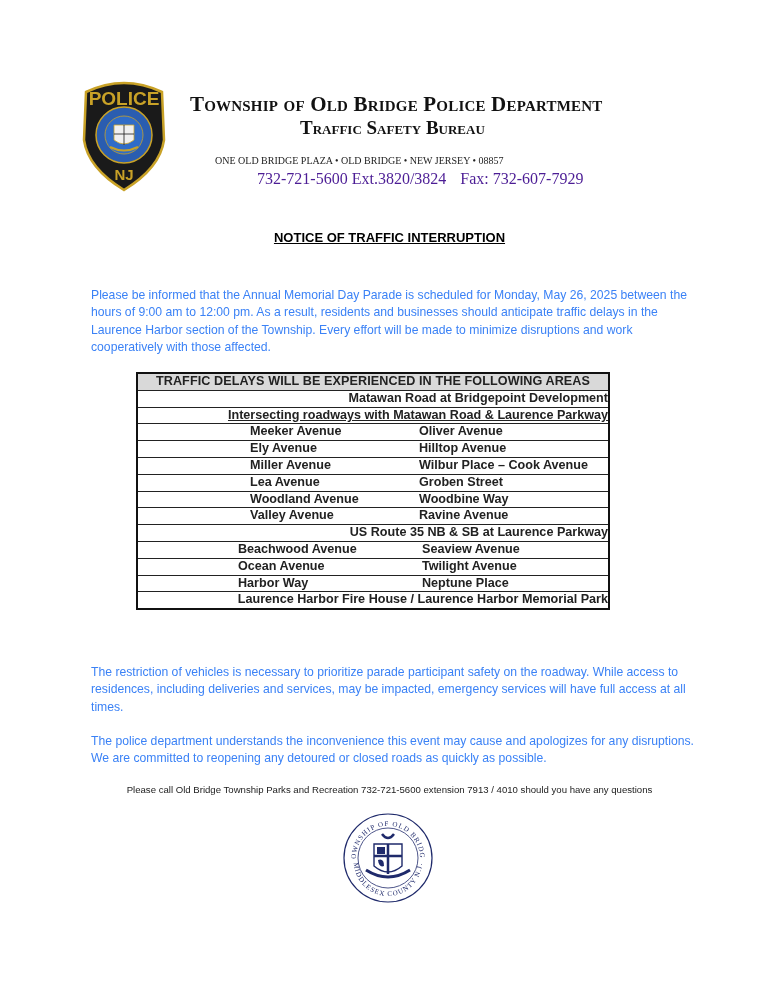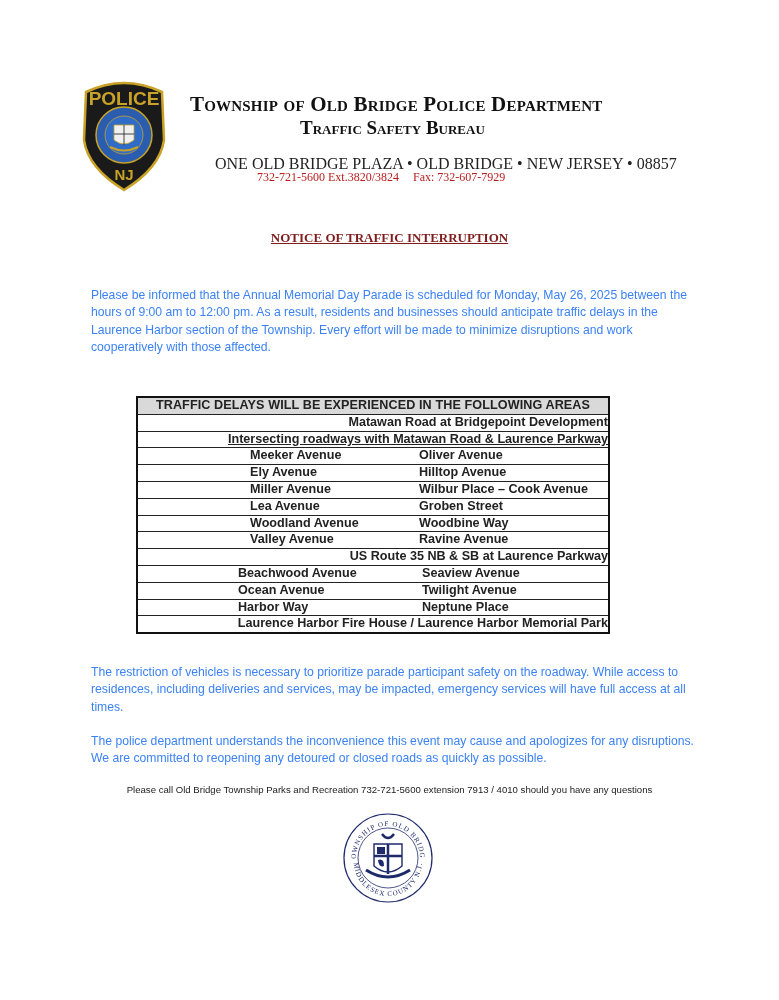--- a/index.html
+++ b/index.html
@@ -2,32 +2,32 @@
 <html><head>
   <meta charset="utf-8">
   <style>
     html, body { margin: 0; padding: 0; background: #ffffff; }
     body { width: 779px; height: 1000px; position: relative; overflow: hidden; color: #111; }
 
     .police-badge { position: absolute; left: 80px; top: 78px; width: 88px; height: 114px; }
     .header-block { position: absolute; left: 180px; top: 92px; width: 500px; font-family: "Liberation Serif", "DejaVu Serif", serif; color: #111; }
     .dept-title { position: absolute; left: 10px; top: 0; width: 490px; font-size: 21px; font-weight: bold; letter-spacing: 0.2px; font-variant: small-caps; white-space: nowrap; }
     .bureau-title { position: absolute; left: 120px; top: 25px; font-size: 19px; font-weight: bold; font-variant: small-caps; white-space: nowrap; }
-    .address-line { position: absolute; left: 35px; top: 63px; font-size: 16px; white-space: nowrap; color: #222; }
-    .phone-line { position: absolute; left: 77px; top: 78px; font-size: 12px; white-space: nowrap; color: #b91c1c; }
+    .address-line { position: absolute; left: 35px; top: 63px; font-size: 10px; white-space: nowrap; color: #222; }
+    .phone-line { position: absolute; left: 77px; top: 78px; font-size: 16px; white-space: nowrap; color: #4c1d95; }
     .phone-line .fax { margin-left: 14px; }
 
-    .notice-title { position: absolute; left: 0; width: 779px; top: 230px; text-align: center; font-family: Liberation Serif, serif; font-weight: bold; font-size: 13px; text-decoration: underline; color: #7f1d1d; }
+    .notice-title { position: absolute; left: 0; width: 779px; top: 230px; text-align: center; font-family: Liberation Sans, sans-serif; font-weight: bold; font-size: 13px; text-decoration: underline; color: #000000; }
 
     .body-para { position: absolute; left: 91px; width: 610px; font-family: "Liberation Sans", "DejaVu Sans", sans-serif; font-size: 12.2px; line-height: 17.3px; color: #3b82f6; }
     .para-1 { top: 287px; }
     .para-2 { top: 664px; }
     .para-3 { top: 733px; }
 
-    .areas-table { position: absolute; left: 136px; top: 372px; width: 474px; border: 2px solid #111; border-collapse: collapse; font-family: "Liberation Sans", "DejaVu Sans", sans-serif; font-weight: bold; font-size: 12.6px; color: #222; margin-top: 24px; }
+    .areas-table { position: absolute; left: 136px; top: 372px; width: 474px; border: 2px solid #111; border-collapse: collapse; font-family: "Liberation Sans", "DejaVu Sans", sans-serif; font-weight: bold; font-size: 12.6px; color: #222; }
     .areas-table td { border-top: 1.3px solid #222; height: 15.8px; padding: 0; line-height: 15.8px; white-space: nowrap; }
     .areas-table tr:first-child td { border-top: none; }
     .areas-table .hdr td { background: #d9d9d9; text-align: center; font-size: 12.6px; letter-spacing: 0.1px; }
     .areas-table .full td { text-align: right; }
     .areas-table .u { text-decoration: underline; }
     .pair { position: relative; height: 15.8px; }
     .pair .l { position: absolute; left: 112px; text-align: right; }
     .pair .r { position: absolute; left: 281px; }
     .pair.b .l { left: 100px; }
     .pair.b .r { left: 284px; }

